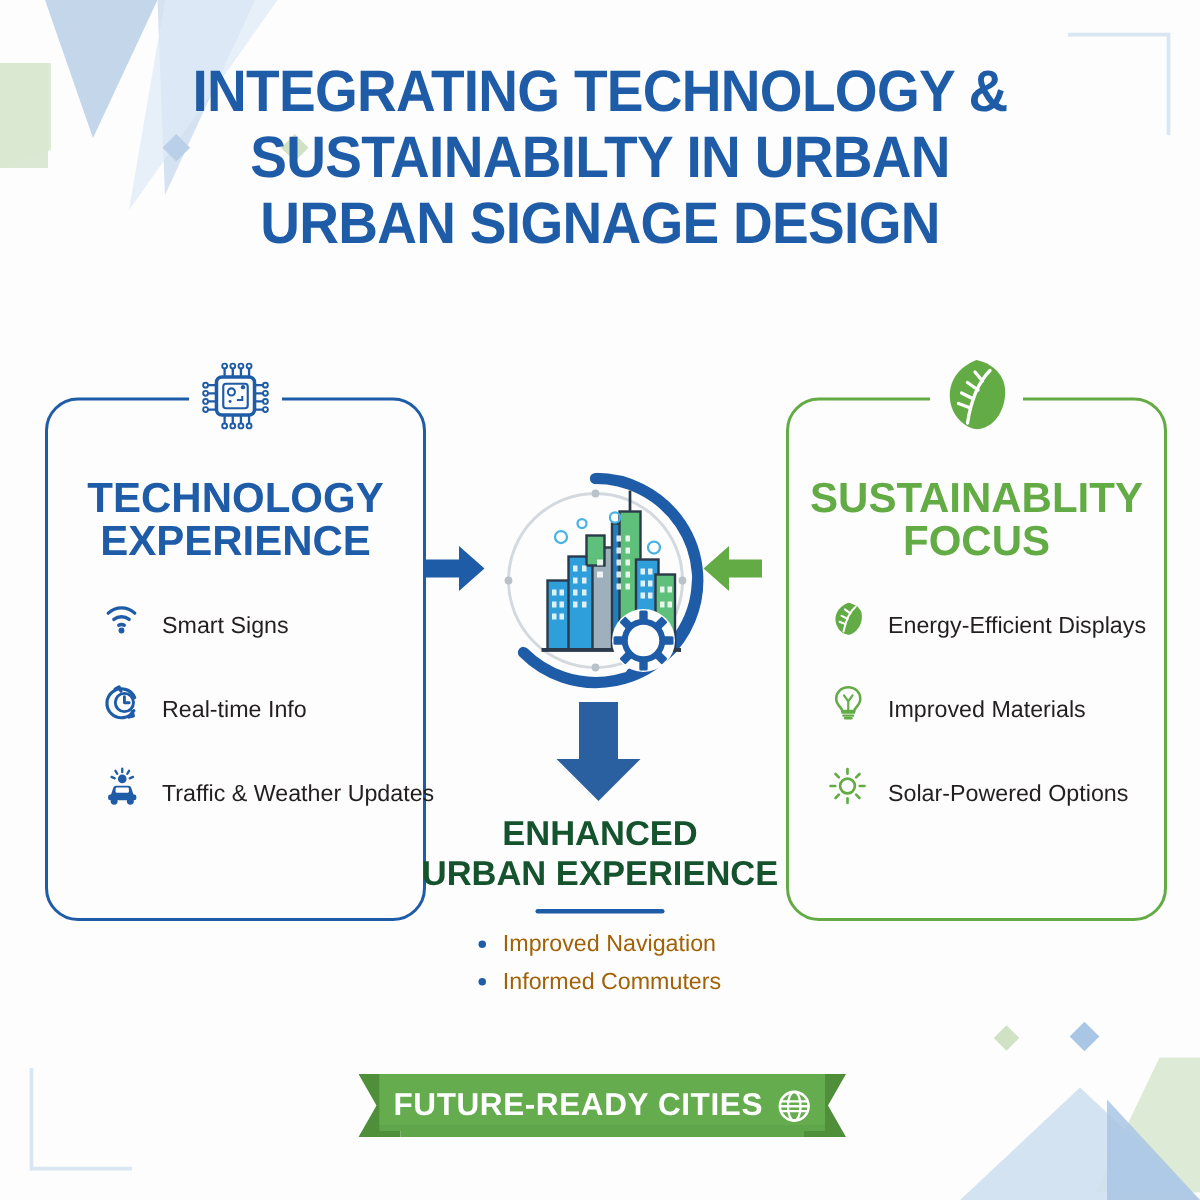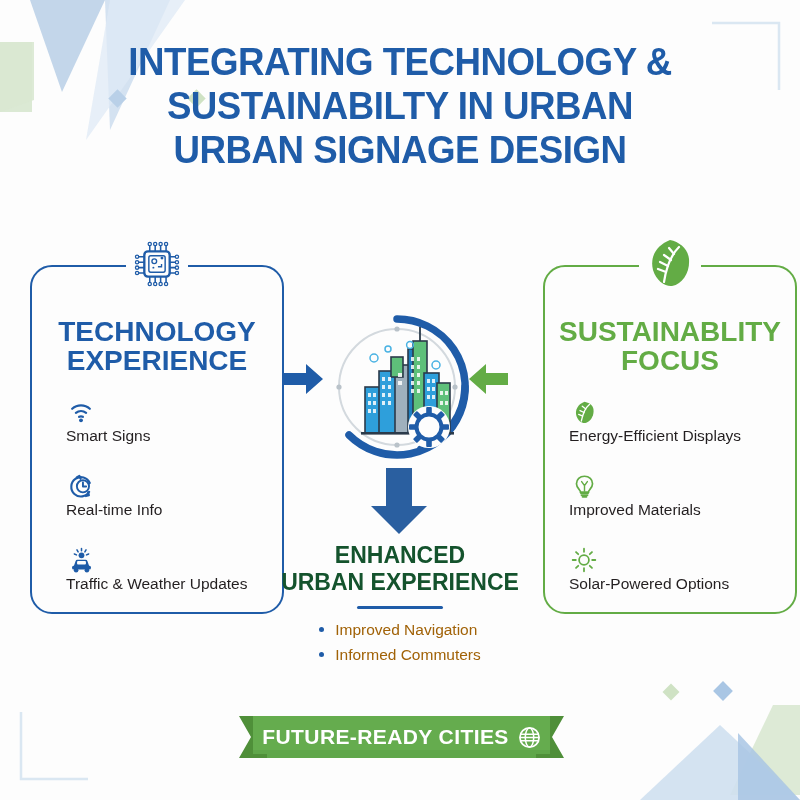--- a/index.html
+++ b/index.html
@@ -50,24 +50,23 @@
   .card-title{
     position:absolute;left:0;right:0;top:50px;
     text-align:center;font-weight:bold;font-size:28px;line-height:29px;
     letter-spacing:0px;
   }
   .card-title.blue{color:#1F5CA8;}
   .card-title.green{color:#63AC45;}
 
   .feat-list{position:absolute;left:0;right:0;top:130px;}
   .feat{
-    display:flex;align-items:flex-start;
+    display:flex;align-items:flex-end;
     margin:0 0 26px 0;
     padding-left:34px;
-    flex-direction:column;
   }
   .feat .fi{width:30px;height:30px;flex:0 0 30px;display:flex;align-items:center;justify-content:center;margin-right:12px;}
   .feat .ft{font-size:15.5px;color:#231f20;font-family:"Liberation Sans", sans-serif;white-space:nowrap;}
 
   
   .hub{position:absolute;left:325px;top:315px;width:150px;height:160px;}
 
   .arrow-left{position:absolute;left:284px;top:363px;}
   .arrow-right{position:absolute;left:468px;top:363px;}
   .arrow-down{position:absolute;left:357px;top:468px;}
@@ -219,21 +218,21 @@
             <circle cx="19.6" cy="24" r="2.4" fill="#1F5CA8"></circle>
             <rect x="9.4" y="14.6" width="9.2" height="3.6" rx="1" fill="#fdfdfd"></rect>
           </svg>
         </span>
         <span class="ft">Traffic &amp; Weather Updates</span>
       </div>
 
     </div>
   </div>
 
-  <div class="card green" style="left:543px;top:265px;width:250px;height:345px;">
+  <div class="card green" style="left:524px;top:265px;width:250px;height:345px;">
     <div class="card-notch"></div>
     <div class="card-badge">
       <svg width="56" height="56" viewBox="0 0 56 56">
         <path d="M28 4 C13 10 8 22 11 34 C14 45 24 51 30 50 C41 48 48 36 47 23 C46 13 38 6 28 4 Z" fill="#63AC45"></path>
         <g stroke="#ffffff" stroke-width="2.2" stroke-linecap="round" fill="none">
           <path d="M22 46 C24 33 28 20 37 11"></path>
           <path d="M24 36 L16 33 M26 30 L18 26 M29 24 L22 19 M32 18 L27 12"></path>
         </g>
       </svg>
     </div>

